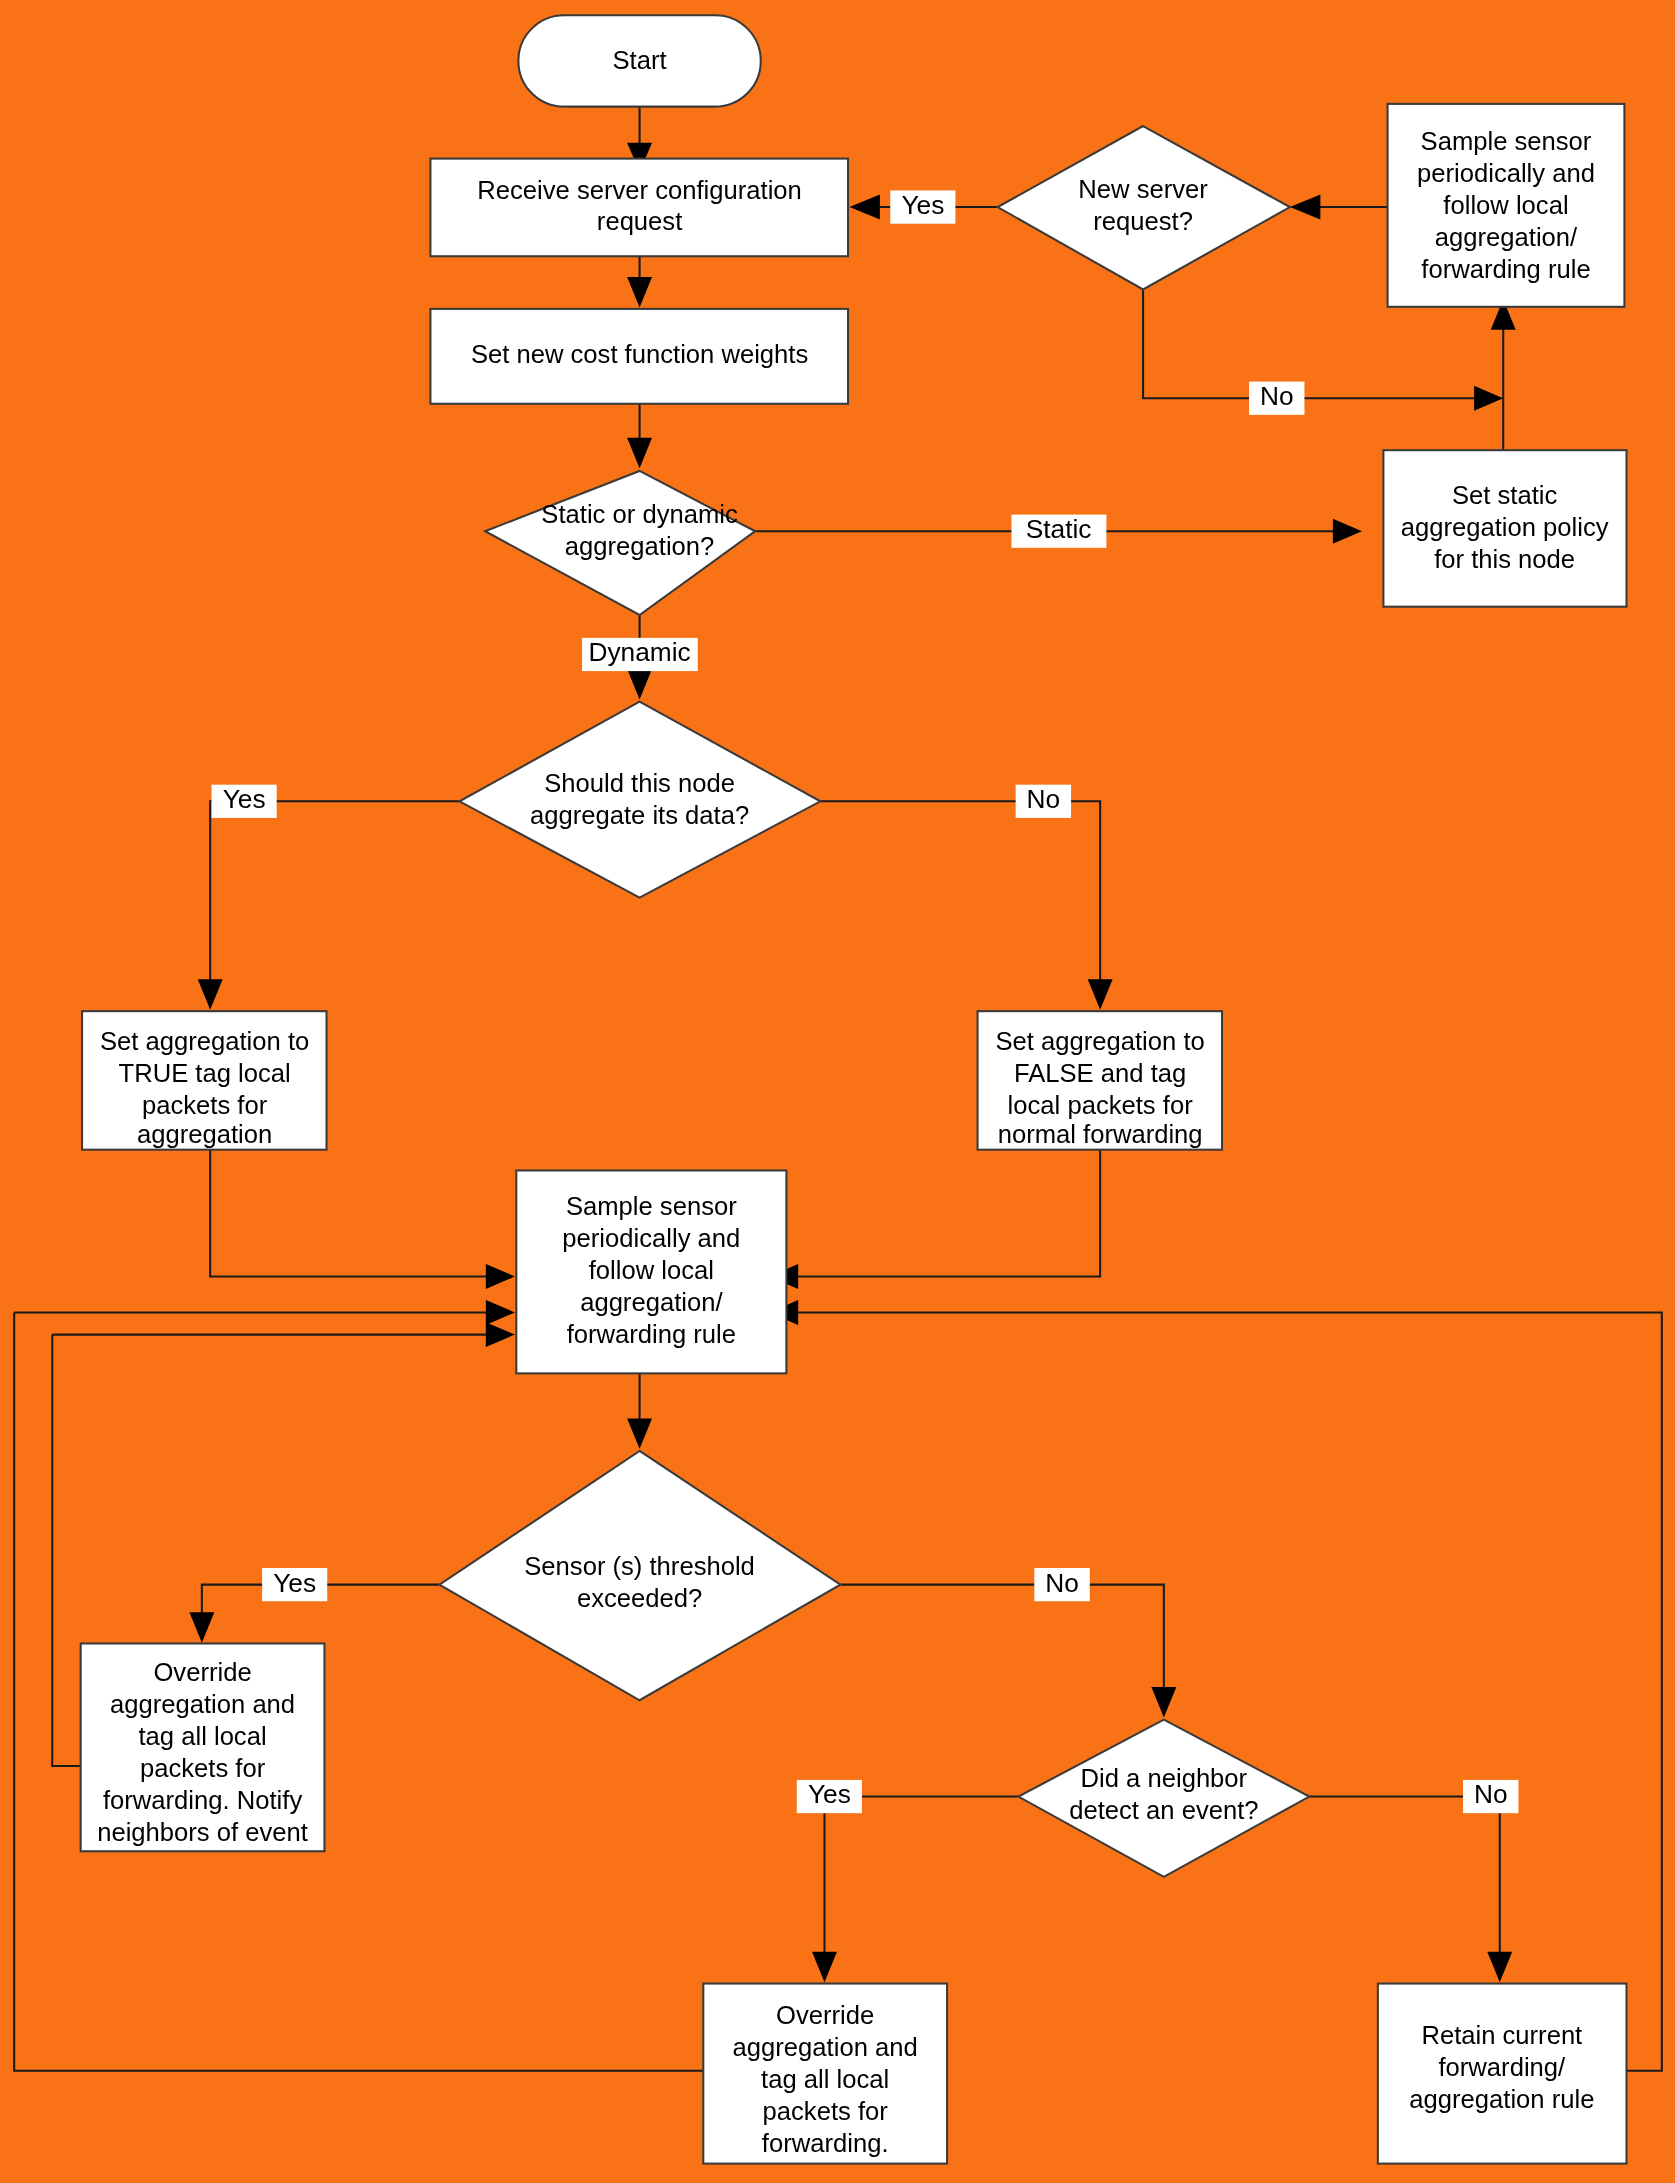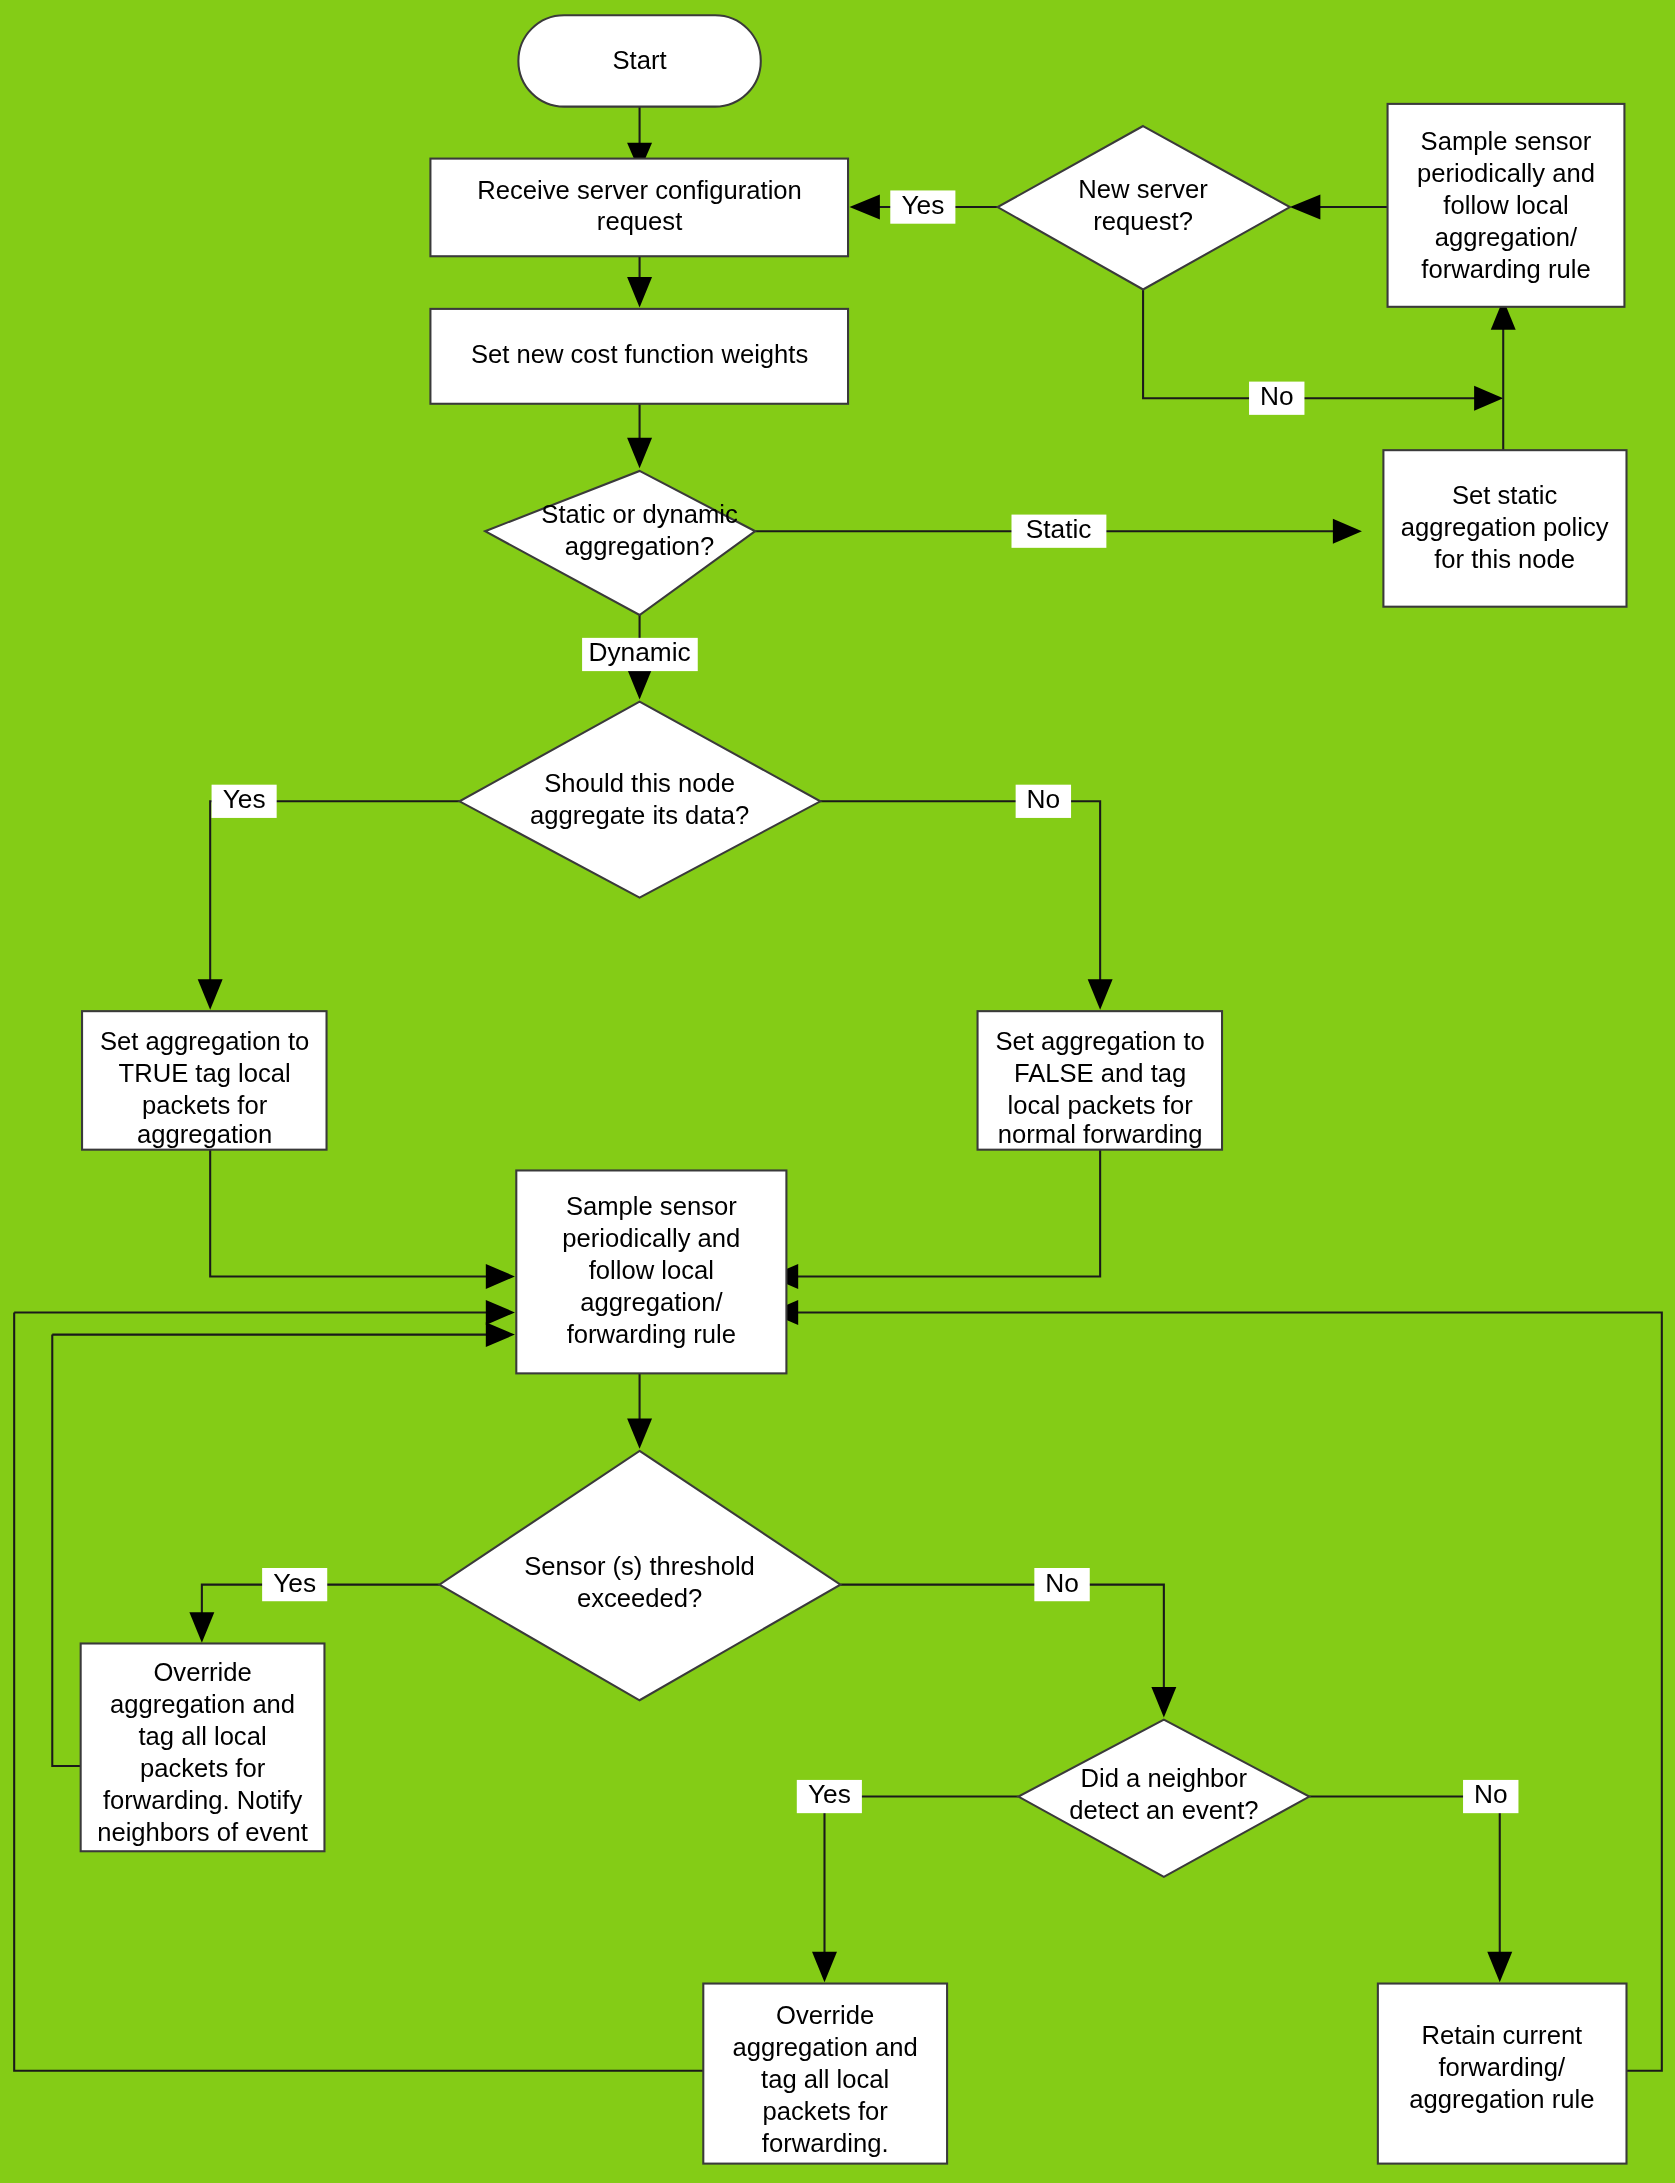--- a/index.html
+++ b/index.html
@@ -1,18 +1,18 @@
 <!DOCTYPE html>
 <html style="font-size:11px"><head>
 <meta charset="utf-8">
 <title>Flowchart</title>
 <style>
   html,body{margin:0;padding:0;background:#ffffff;}
   body{font-family:"Liberation Sans", sans-serif;}
-  #stage{position:relative;width:1676px;height:2183px;background:#84cc16;overflow:hidden;}
+  #stage{position:relative;width:1676px;height:2183px;background:#f97316;overflow:hidden;}
   svg#fc{position:absolute;left:0;top:0;width:1676px;height:2183px;display:block;}
   .shape-stroke{fill:#ffffff;stroke:#3a3a3a;stroke-width:3;}
   .line{stroke:#1a1a1a;stroke-width:3;fill:none;}
   .nodetext{font-family:"Liberation Sans", sans-serif;font-size:37px;fill:#000000;text-anchor:middle;dominant-baseline:middle;}
   .edgelabel{font-family:"Liberation Sans", sans-serif;font-size:38px;fill:#000000;text-anchor:middle;dominant-baseline:middle;}
   .arrowhead{fill:#000000;stroke:none;}
 </style>
 </head>
 <body>
 

